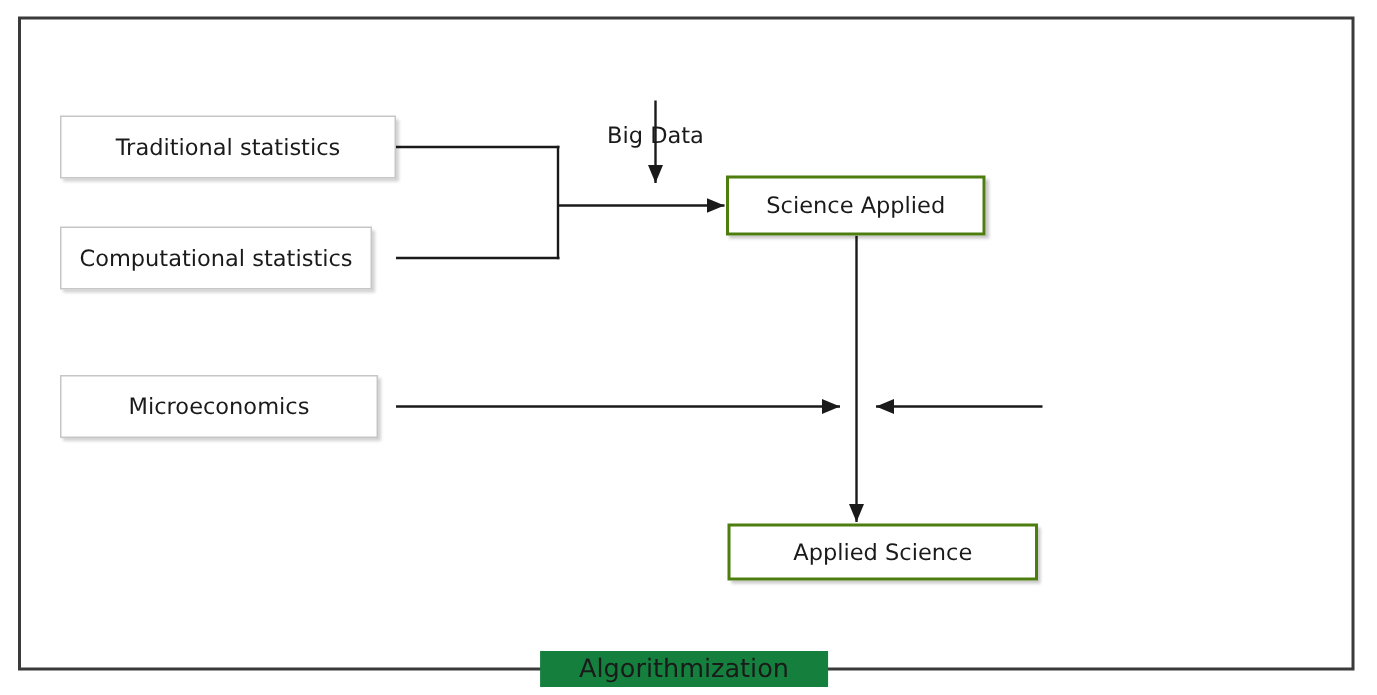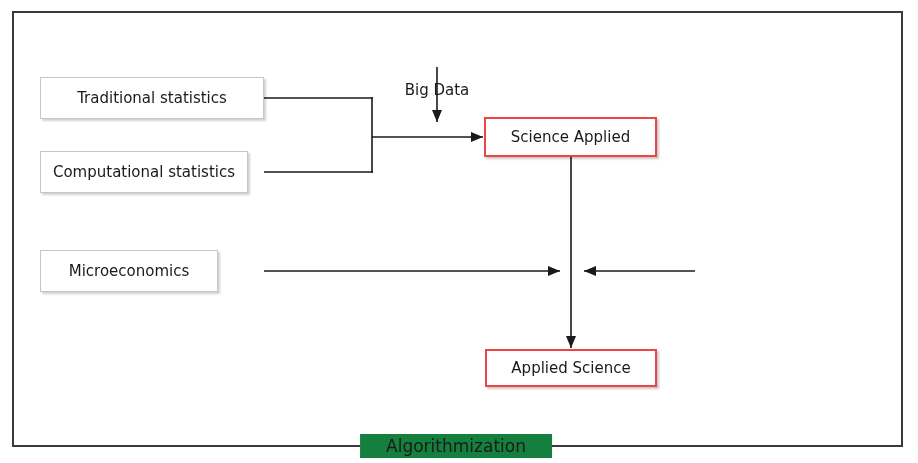--- a/index.html
+++ b/index.html
@@ -41,28 +41,28 @@
     box-sizing: border-box;
     font-size: 15px;
     line-height: 1;
     white-space: nowrap;
   }
   .node-light {
     border: 1px solid #c6c6c6;
     box-shadow: 2px 2px 2px rgba(0,0,0,0.18);
   }
   .node-dark {
-    border: 2px solid #ef4444;
+    border: 2px solid #4d7c0f;
     box-shadow: 2px 2px 2px rgba(0,0,0,0.22);
   }
   .node-traditional    { left: 40px;  top: 77px;  width: 224px; height: 42px; }
   .node-computational  { left: 40px;  top: 151px; width: 208px; height: 42px; }
-  .node-microeconomics { left: 40px;  top: 250px; width: 178px; height: 42px; }
+  .node-microeconomics { left: 40px;  top: 250px; width: 212px; height: 42px; }
   .node-science-applied{ left: 484px; top: 117px; width: 173px; height: 40px; }
-  .node-applied-science{ left: 485px; top: 349px; width: 172px; height: 38px; }
+  .node-applied-science{ left: 485px; top: 349px; width: 207px; height: 38px; }
   .float-label {
     position: absolute;
     font-size: 15px;
     line-height: 18px;
     white-space: nowrap;
   }
   .label-big-data {
     left: 437px;
     top: 41px;
     transform: translateX(-50%);

